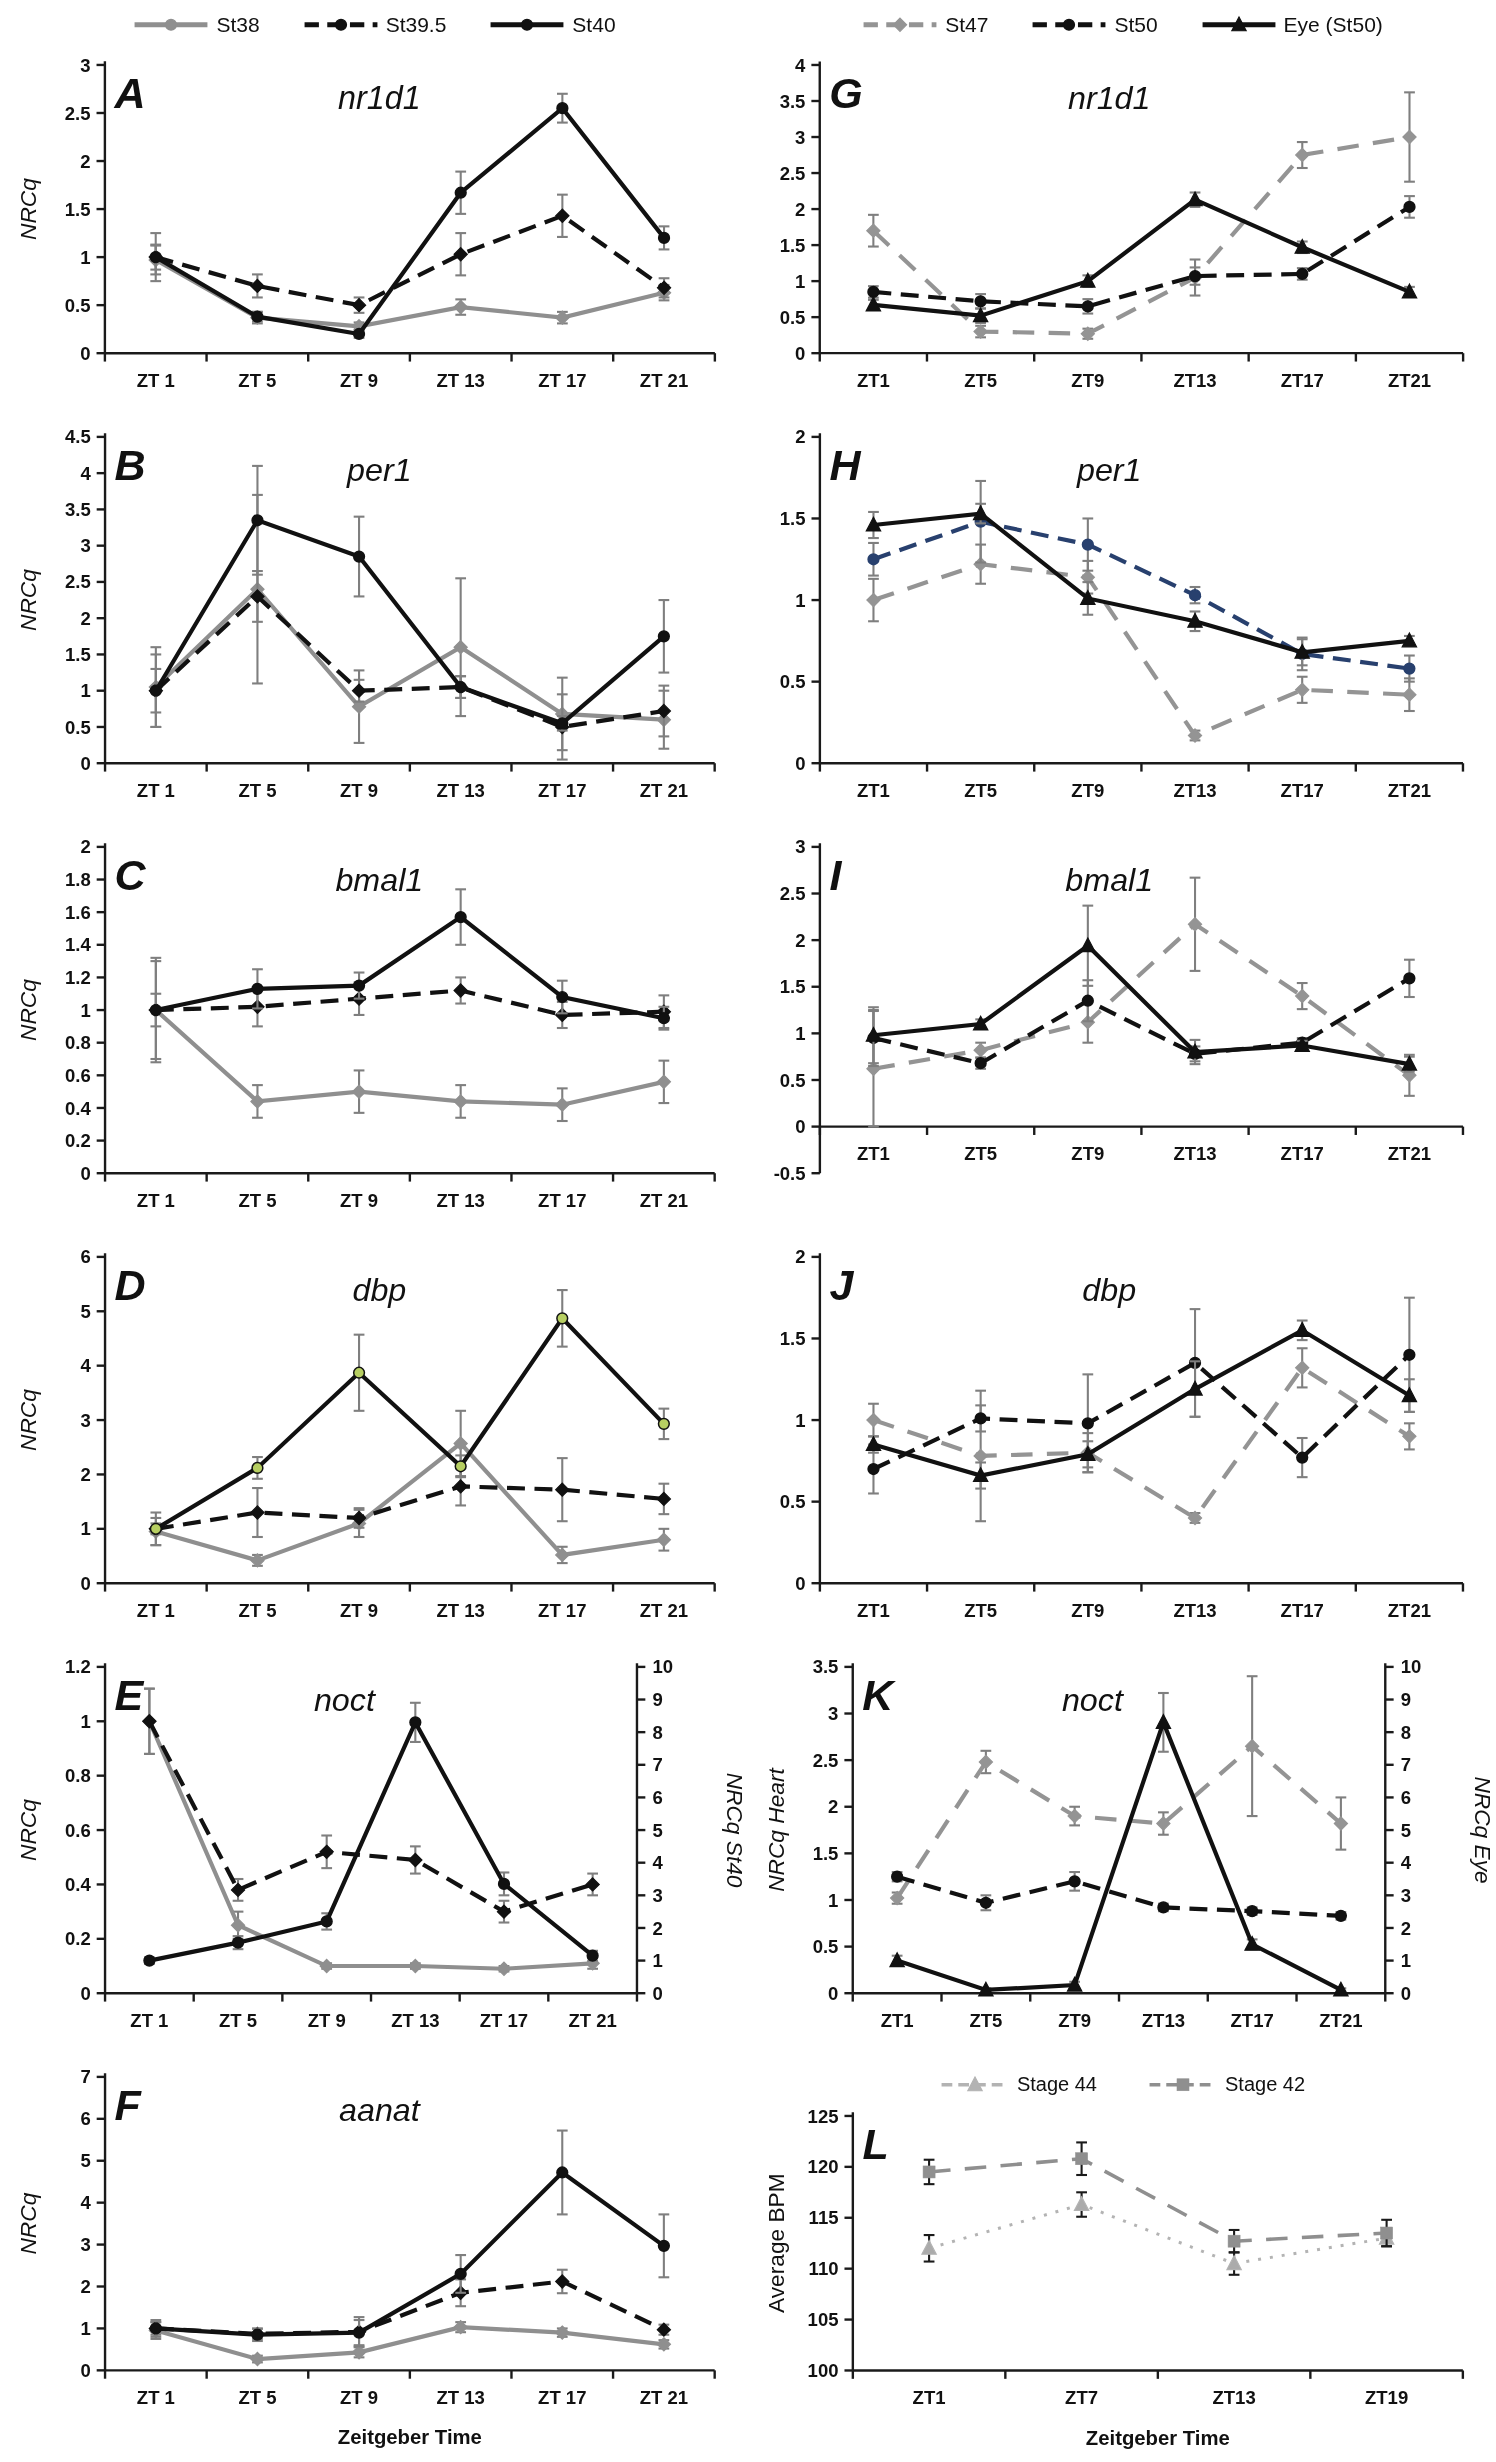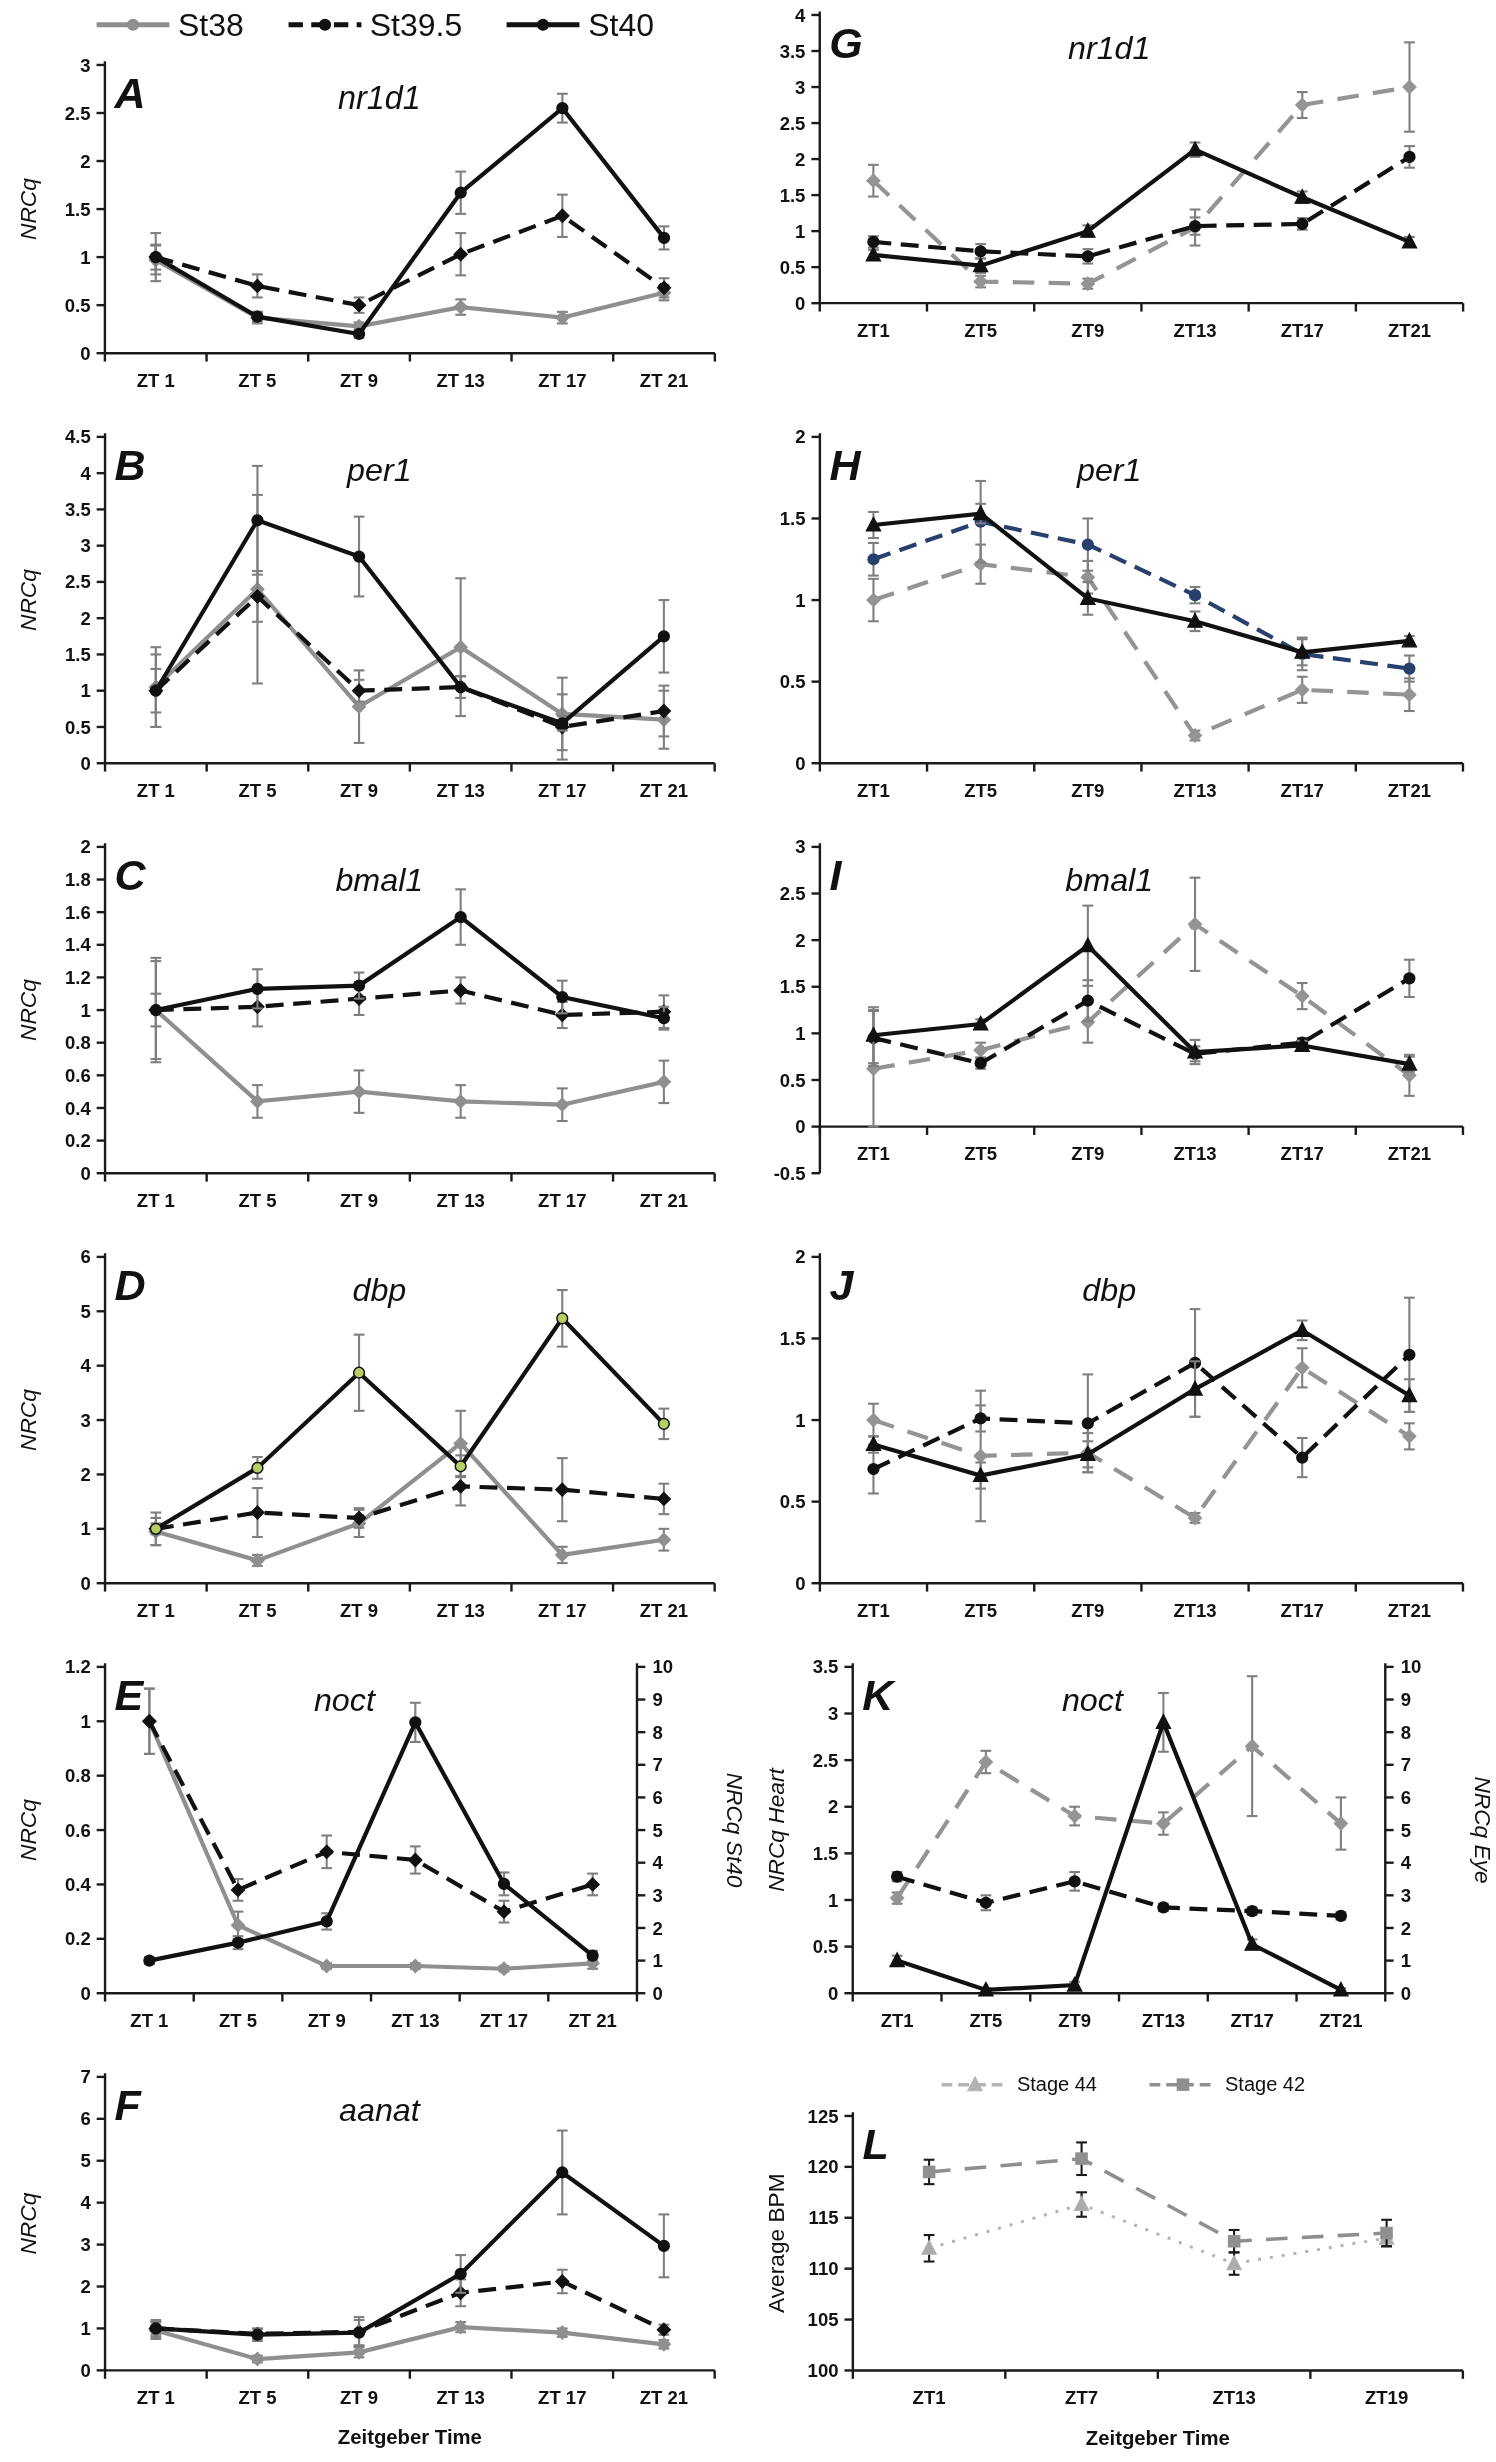--- a/index.html
+++ b/index.html
@@ -3,21 +3,21 @@
 <meta charset="utf-8">
 <style>
   html,body{margin:0;padding:0;background:#ffffff;}
   body{font-family:"Liberation Sans",sans-serif;color:#111;}
   .figure{position:relative;width:1496px;height:2462px;background:#fff;display:grid;
           grid-template-columns:748px 748px;grid-template-rows:410px 410px 410px 410px 410px 410px;}
   .cell{position:relative;overflow:hidden;display:flex;flex-direction:column;align-items:stretch;}
   .legend-row{height:50px;display:flex;align-items:center;justify-content:center;gap:42px;}
   .legend-row.small{height:54px;padding-top:15.6px;box-sizing:border-box;gap:50px;}
   .legend-item{display:flex;align-items:center;gap:6px;}
-  .legend-label{font-size:32px;color:#111;}
+  .legend-label{font-size:21px;color:#111;}
   .legend-row.small .legend-label{font-size:20px;}
   svg{display:block;}
 </style>
 </head>
 <body>
 
 <div class="figure">
 
   <div class="cell">
     <div class="legend-row" id="legend-left">
@@ -155,20 +155,43 @@
           <circle cx="260" cy="346.33333333333337" r="9" fill="#111111" stroke="#111111" stroke-width="2.5"></circle>
           <circle cx="430" cy="445.94666666666666" r="9" fill="#111111" stroke="#111111" stroke-width="2.5"></circle>
           <circle cx="600" cy="474.8666666666667" r="9" fill="#111111" stroke="#111111" stroke-width="2.5"></circle>
           <circle cx="770" cy="238.68666666666667" r="9" fill="#111111" stroke="#111111" stroke-width="2.5"></circle>
           <circle cx="940" cy="97.30000000000001" r="9" fill="#111111" stroke="#111111" stroke-width="2.5"></circle>
           <circle cx="1110" cy="314.20000000000005" r="9" fill="#111111" stroke="#111111" stroke-width="2.5"></circle>
         </g>
       </svg>
   </div>
   <div class="cell">
+    <div class="legend-row" id="legend-right">
+        <div class="legend-item">
+          <svg width="78" height="21.5" viewBox="0 0 130 36">
+            <line x1="4" y1="18" x2="126" y2="18" stroke="#949494" stroke-width="8" stroke-dasharray="24 14"></line>
+            <path d="M 65 7 L 76 18 L 65 29 L 54 18 Z" fill="#949494" stroke="#949494" stroke-width="2"></path>
+          </svg>
+          <span class="legend-label">St47</span>
+        </div>
+        <div class="legend-item">
+          <svg width="78" height="21.5" viewBox="0 0 130 36">
+            <line x1="4" y1="18" x2="126" y2="18" stroke="#111111" stroke-width="8" stroke-dasharray="24 14"></line>
+            <circle cx="65" cy="18" r="9" fill="#111111" stroke="#111111" stroke-width="2.5"></circle>
+          </svg>
+          <span class="legend-label">St50</span>
+        </div>
+        <div class="legend-item">
+          <svg width="78" height="21.5" viewBox="0 0 130 36">
+            <line x1="4" y1="18" x2="126" y2="18" stroke="#111111" stroke-width="8"></line>
+            <path d="M 65 5 L 77 28 L 53 28 Z" fill="#111111" stroke="#111111" stroke-width="2"></path>
+          </svg>
+          <span class="legend-label">Eye (St50)</span>
+        </div>
+      </div>
     <svg id="chart-G" viewBox="0 0 1251 602" width="748" height="360">
         <g>
           <line x1="120" y1="19" x2="120" y2="507" stroke="#1a1a1a" stroke-width="4"></line>
           <line x1="120" y1="507" x2="1196" y2="507" stroke="#1a1a1a" stroke-width="4"></line>
           <line x1="106" y1="507" x2="120" y2="507" stroke="#1a1a1a" stroke-width="4"></line>
           <text x="96" y="518" text-anchor="end" font-size="31" font-weight="700" fill="#111">0</text>
           <line x1="106" y1="446.75" x2="120" y2="446.75" stroke="#1a1a1a" stroke-width="4"></line>
           <text x="96" y="457.75" text-anchor="end" font-size="31" font-weight="700" fill="#111">0.5</text>
           <line x1="106" y1="386.5" x2="120" y2="386.5" stroke="#1a1a1a" stroke-width="4"></line>
           <text x="96" y="397.5" text-anchor="end" font-size="31" font-weight="700" fill="#111">1</text>

